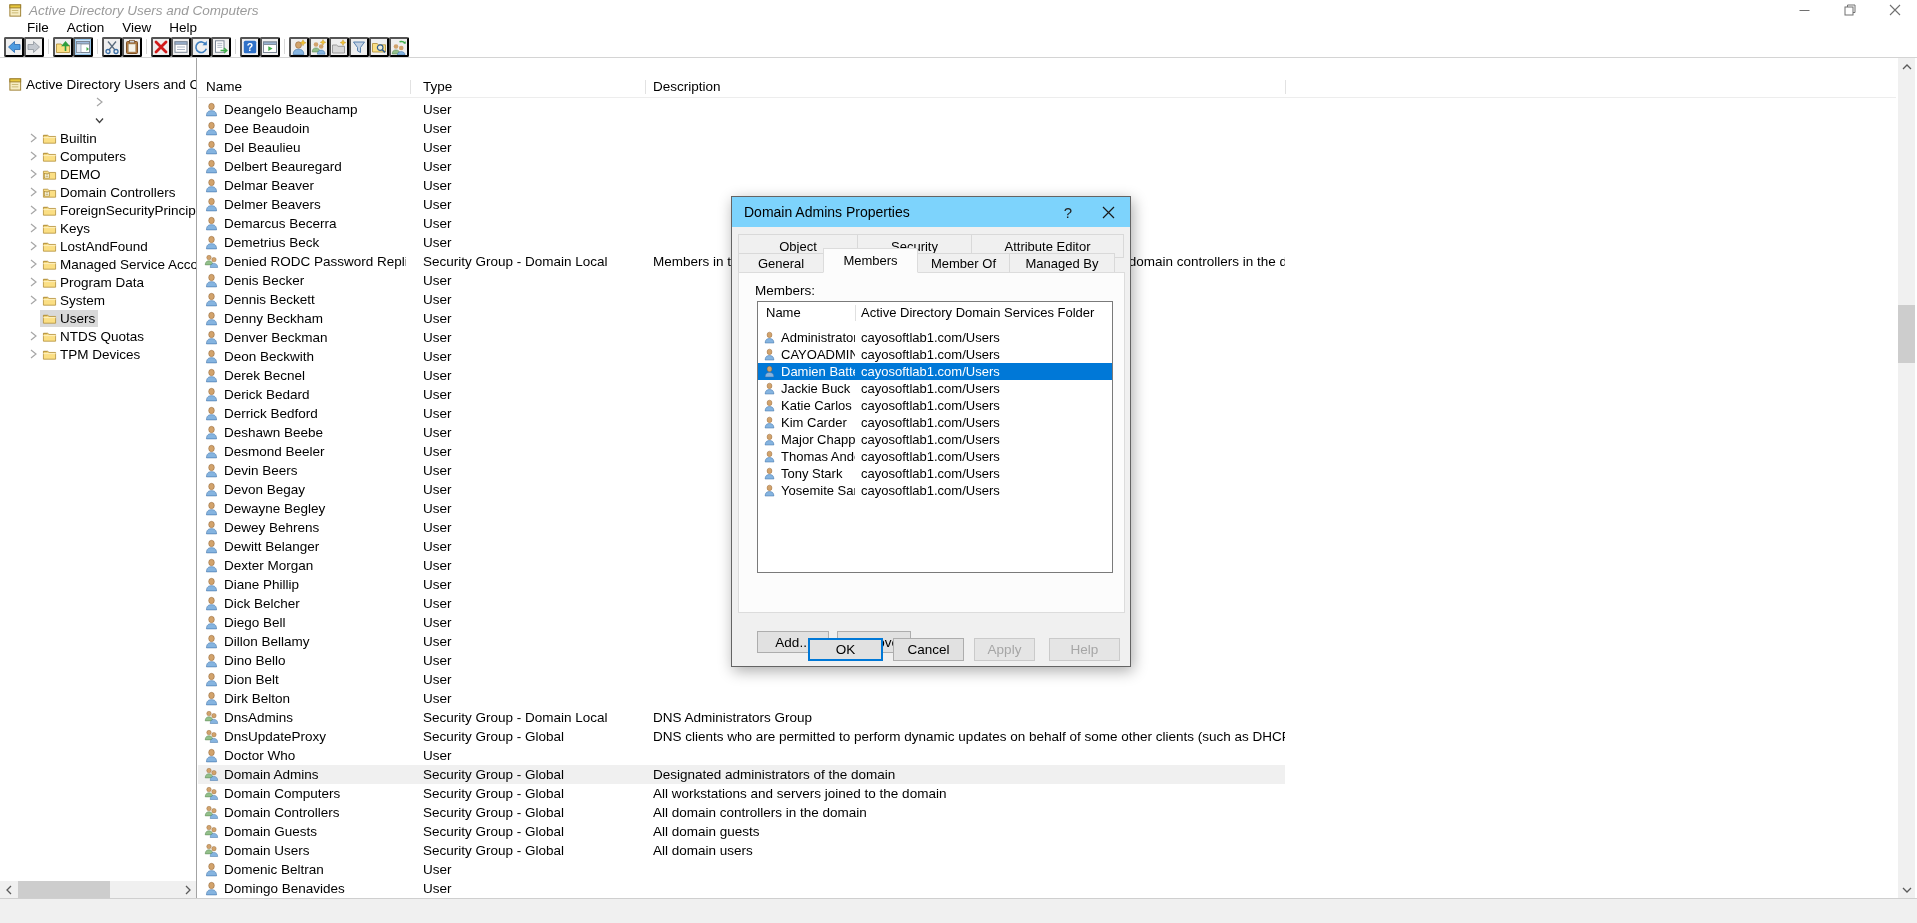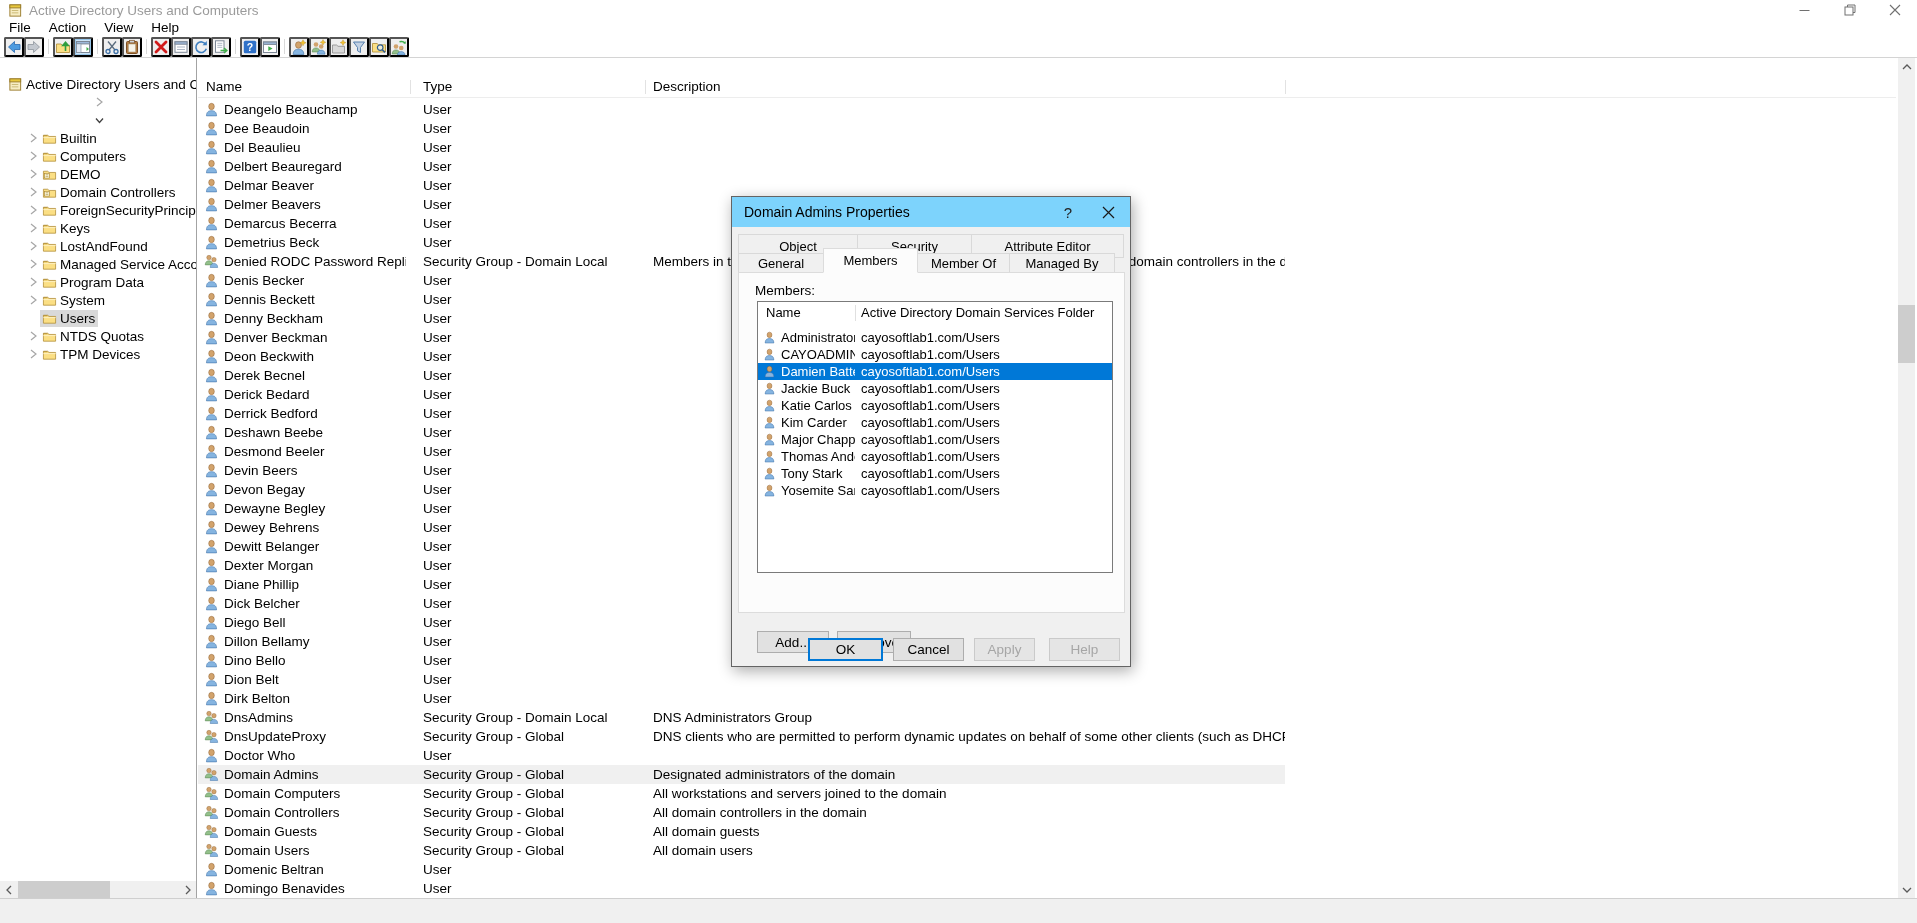--- a/index.html
+++ b/index.html
@@ -8,26 +8,26 @@
     position: relative; width: 1917px; height: 923px; overflow: hidden;
     background: #ffffff; outline: 1px solid #8a8a8a;
     font-family: "Liberation Sans", "DejaVu Sans", sans-serif;
     font-size: 14px; color: #000; cursor: default; user-select: none;
   }
   svg { display:block; }
 
   
   .titlebar { position:absolute; left:0; top:0; right:0; height:20px; background:#fff; display:flex; align-items:center; }
   .app-icon { width:14px; height:14px; margin-left:8px; flex:none; }
-  .title-text { margin-left:7px; font-size:13.5px; color:#9b9b9b; white-space:nowrap; }
+  .title-text { margin-left:7px; font-size:13.5px; color:#9b9b9b; white-space:nowrap;font-style:italic; }
   .win-controls { position:absolute; right:0; top:0; height:20px; display:flex; }
   .win-btn { width:45px; height:20px; display:flex; align-items:center; justify-content:center; }
 
   
-  .menubar { position:absolute; left:0; top:20px; right:0; height:16px; display:flex; align-items:center; font-size:13.5px; padding-left:0; background:#fff; }
+  .menubar { position:absolute; left:0; top:20px; right:0; height:16px; display:flex; align-items:center; font-size:13.5px; padding-left:18px; background:#fff; }
   .menu-item { padding:0 9px; height:16px; line-height:16px; }
 
   
   .toolbar { position:absolute; left:0; top:36px; right:0; height:22px; background:#fff; border-bottom:1px solid #d4d4d4; display:flex; align-items:center; padding-left:4px; }
   .tb-btn { width:20px; height:20px; display:flex; align-items:center; justify-content:center; border-radius:2px; flex:none; }
   .tb-btn.active { background:#cce4f7; box-shadow:0 0 0 1px #98c6ea inset; }
   .tb-sep { width:1px; height:15px; background:#d9d9d9; margin:0 4px; flex:none; }
 
   
   .tree-panel { position:absolute; left:0; top:58px; width:197px; bottom:25px; background:#fff; border-right:1px solid #a3a3a3; overflow:hidden; font-size:13.5px; }

